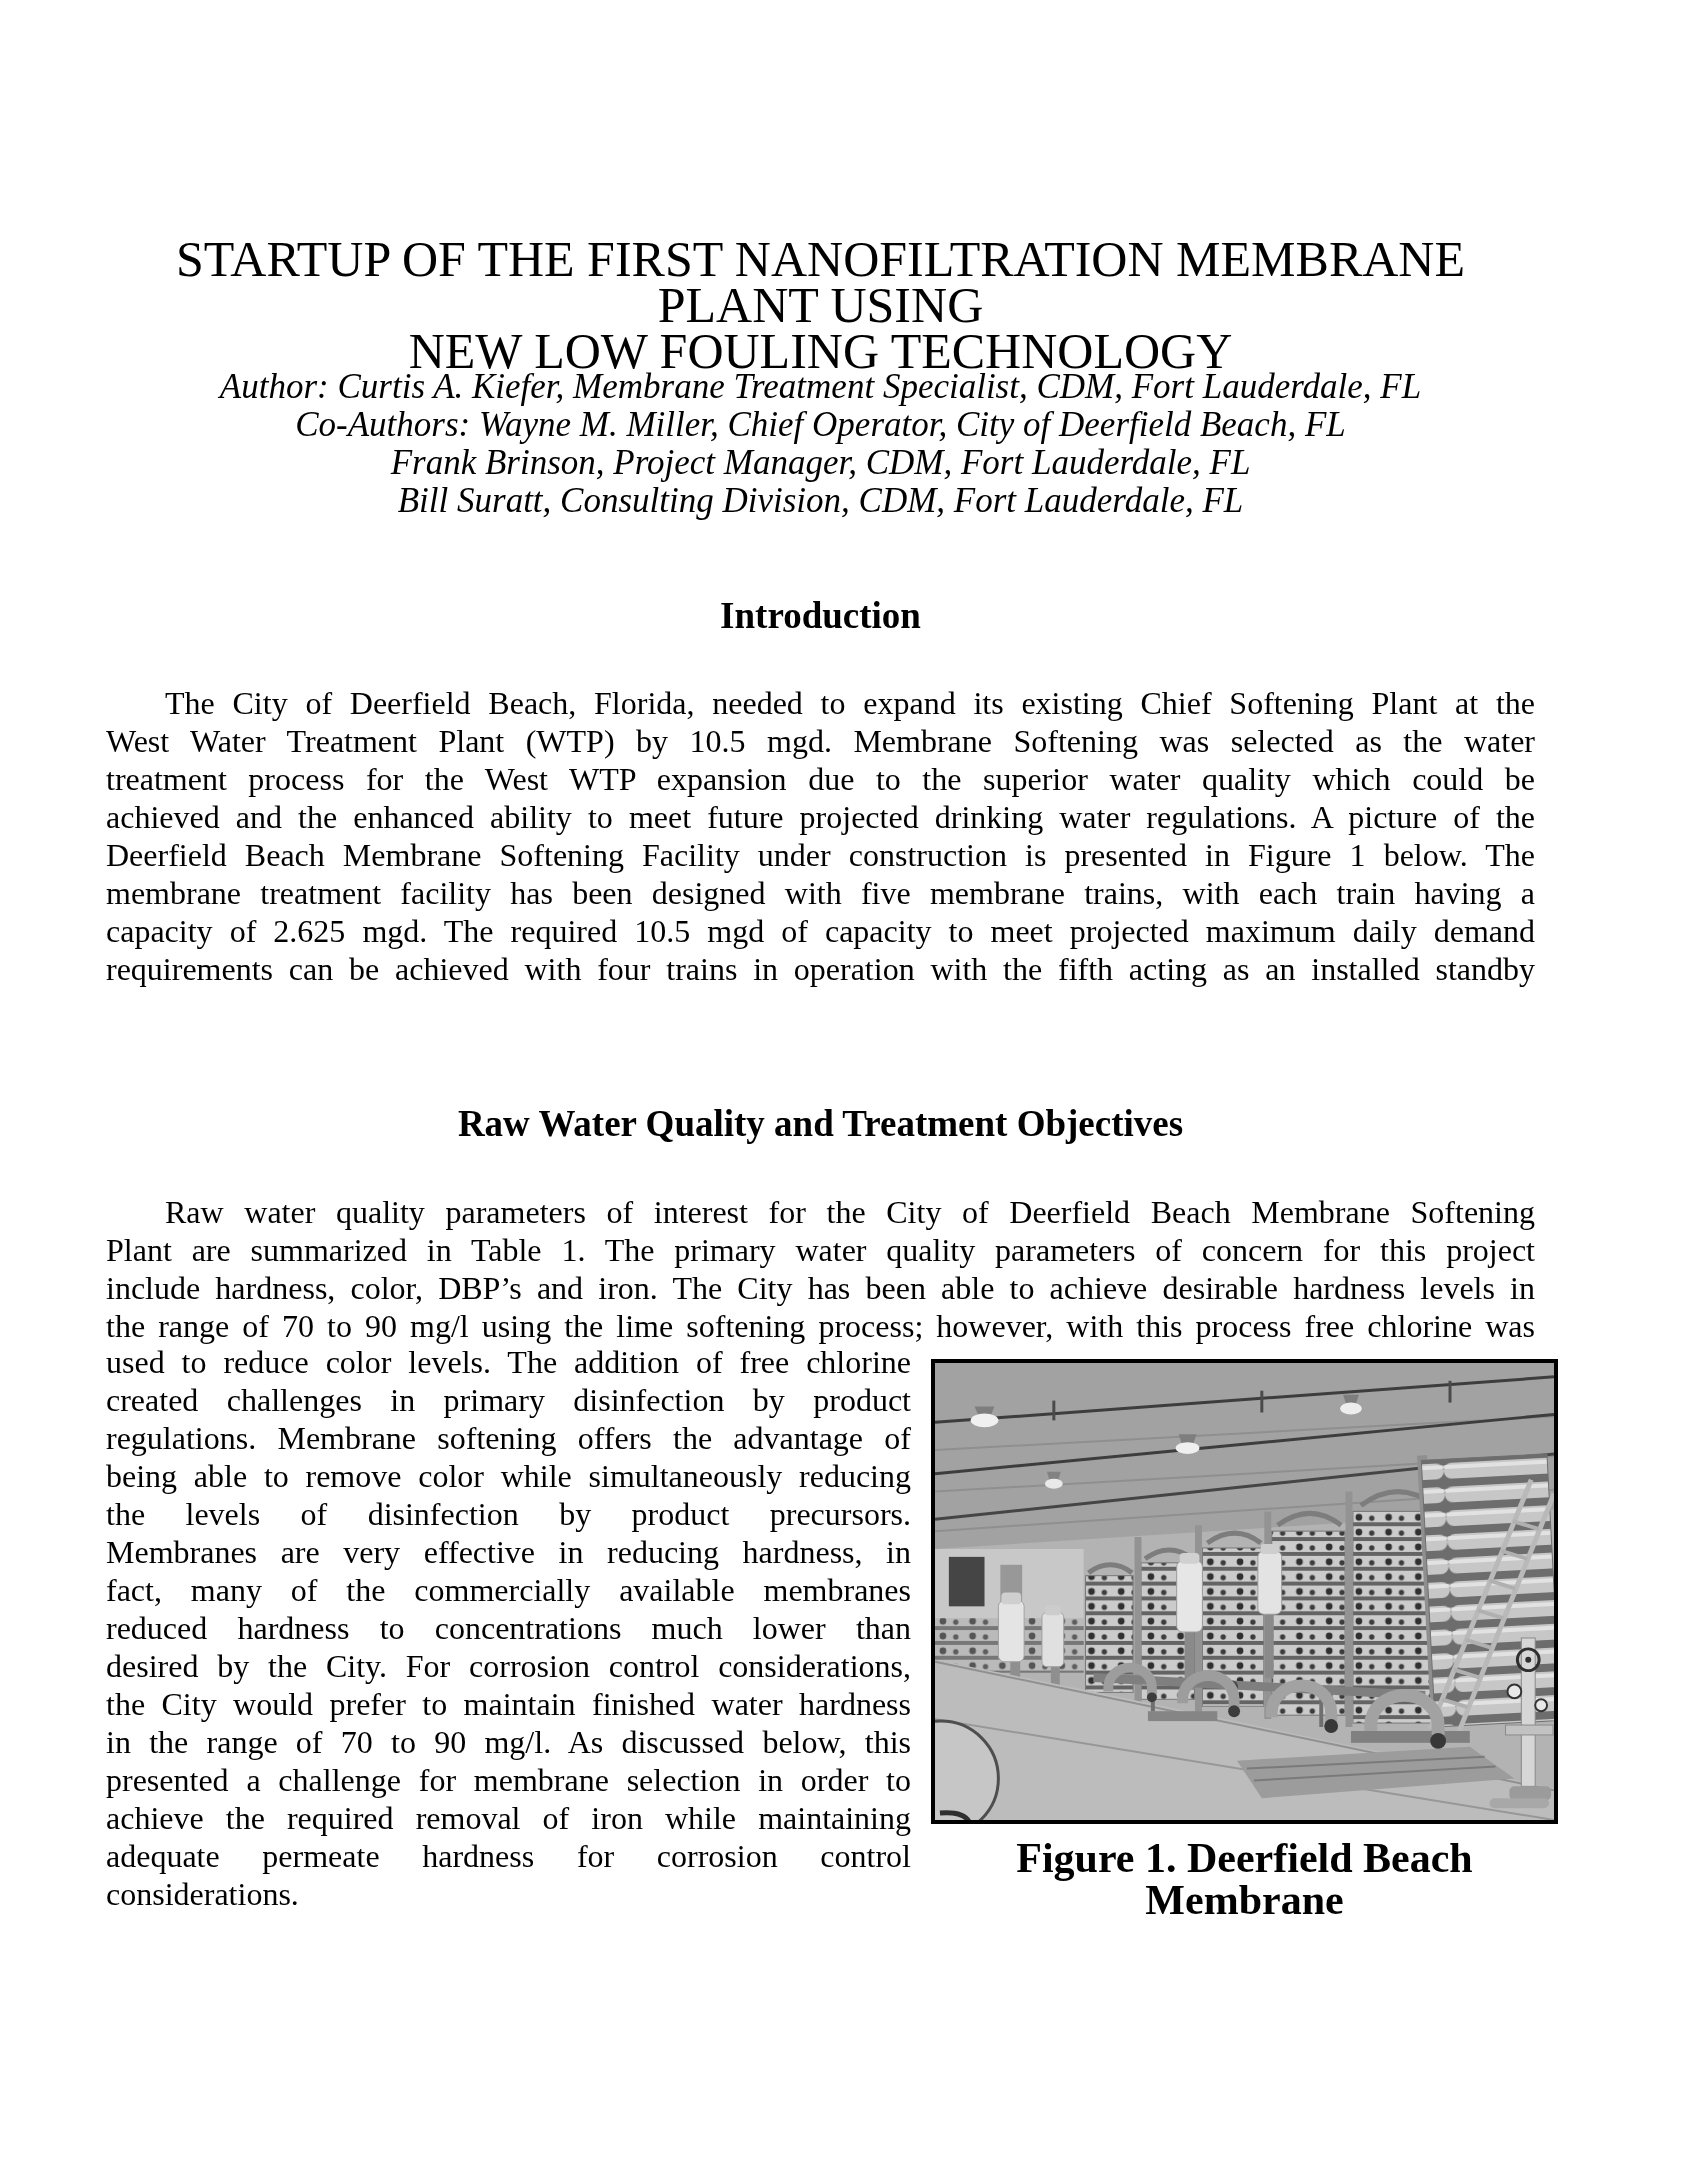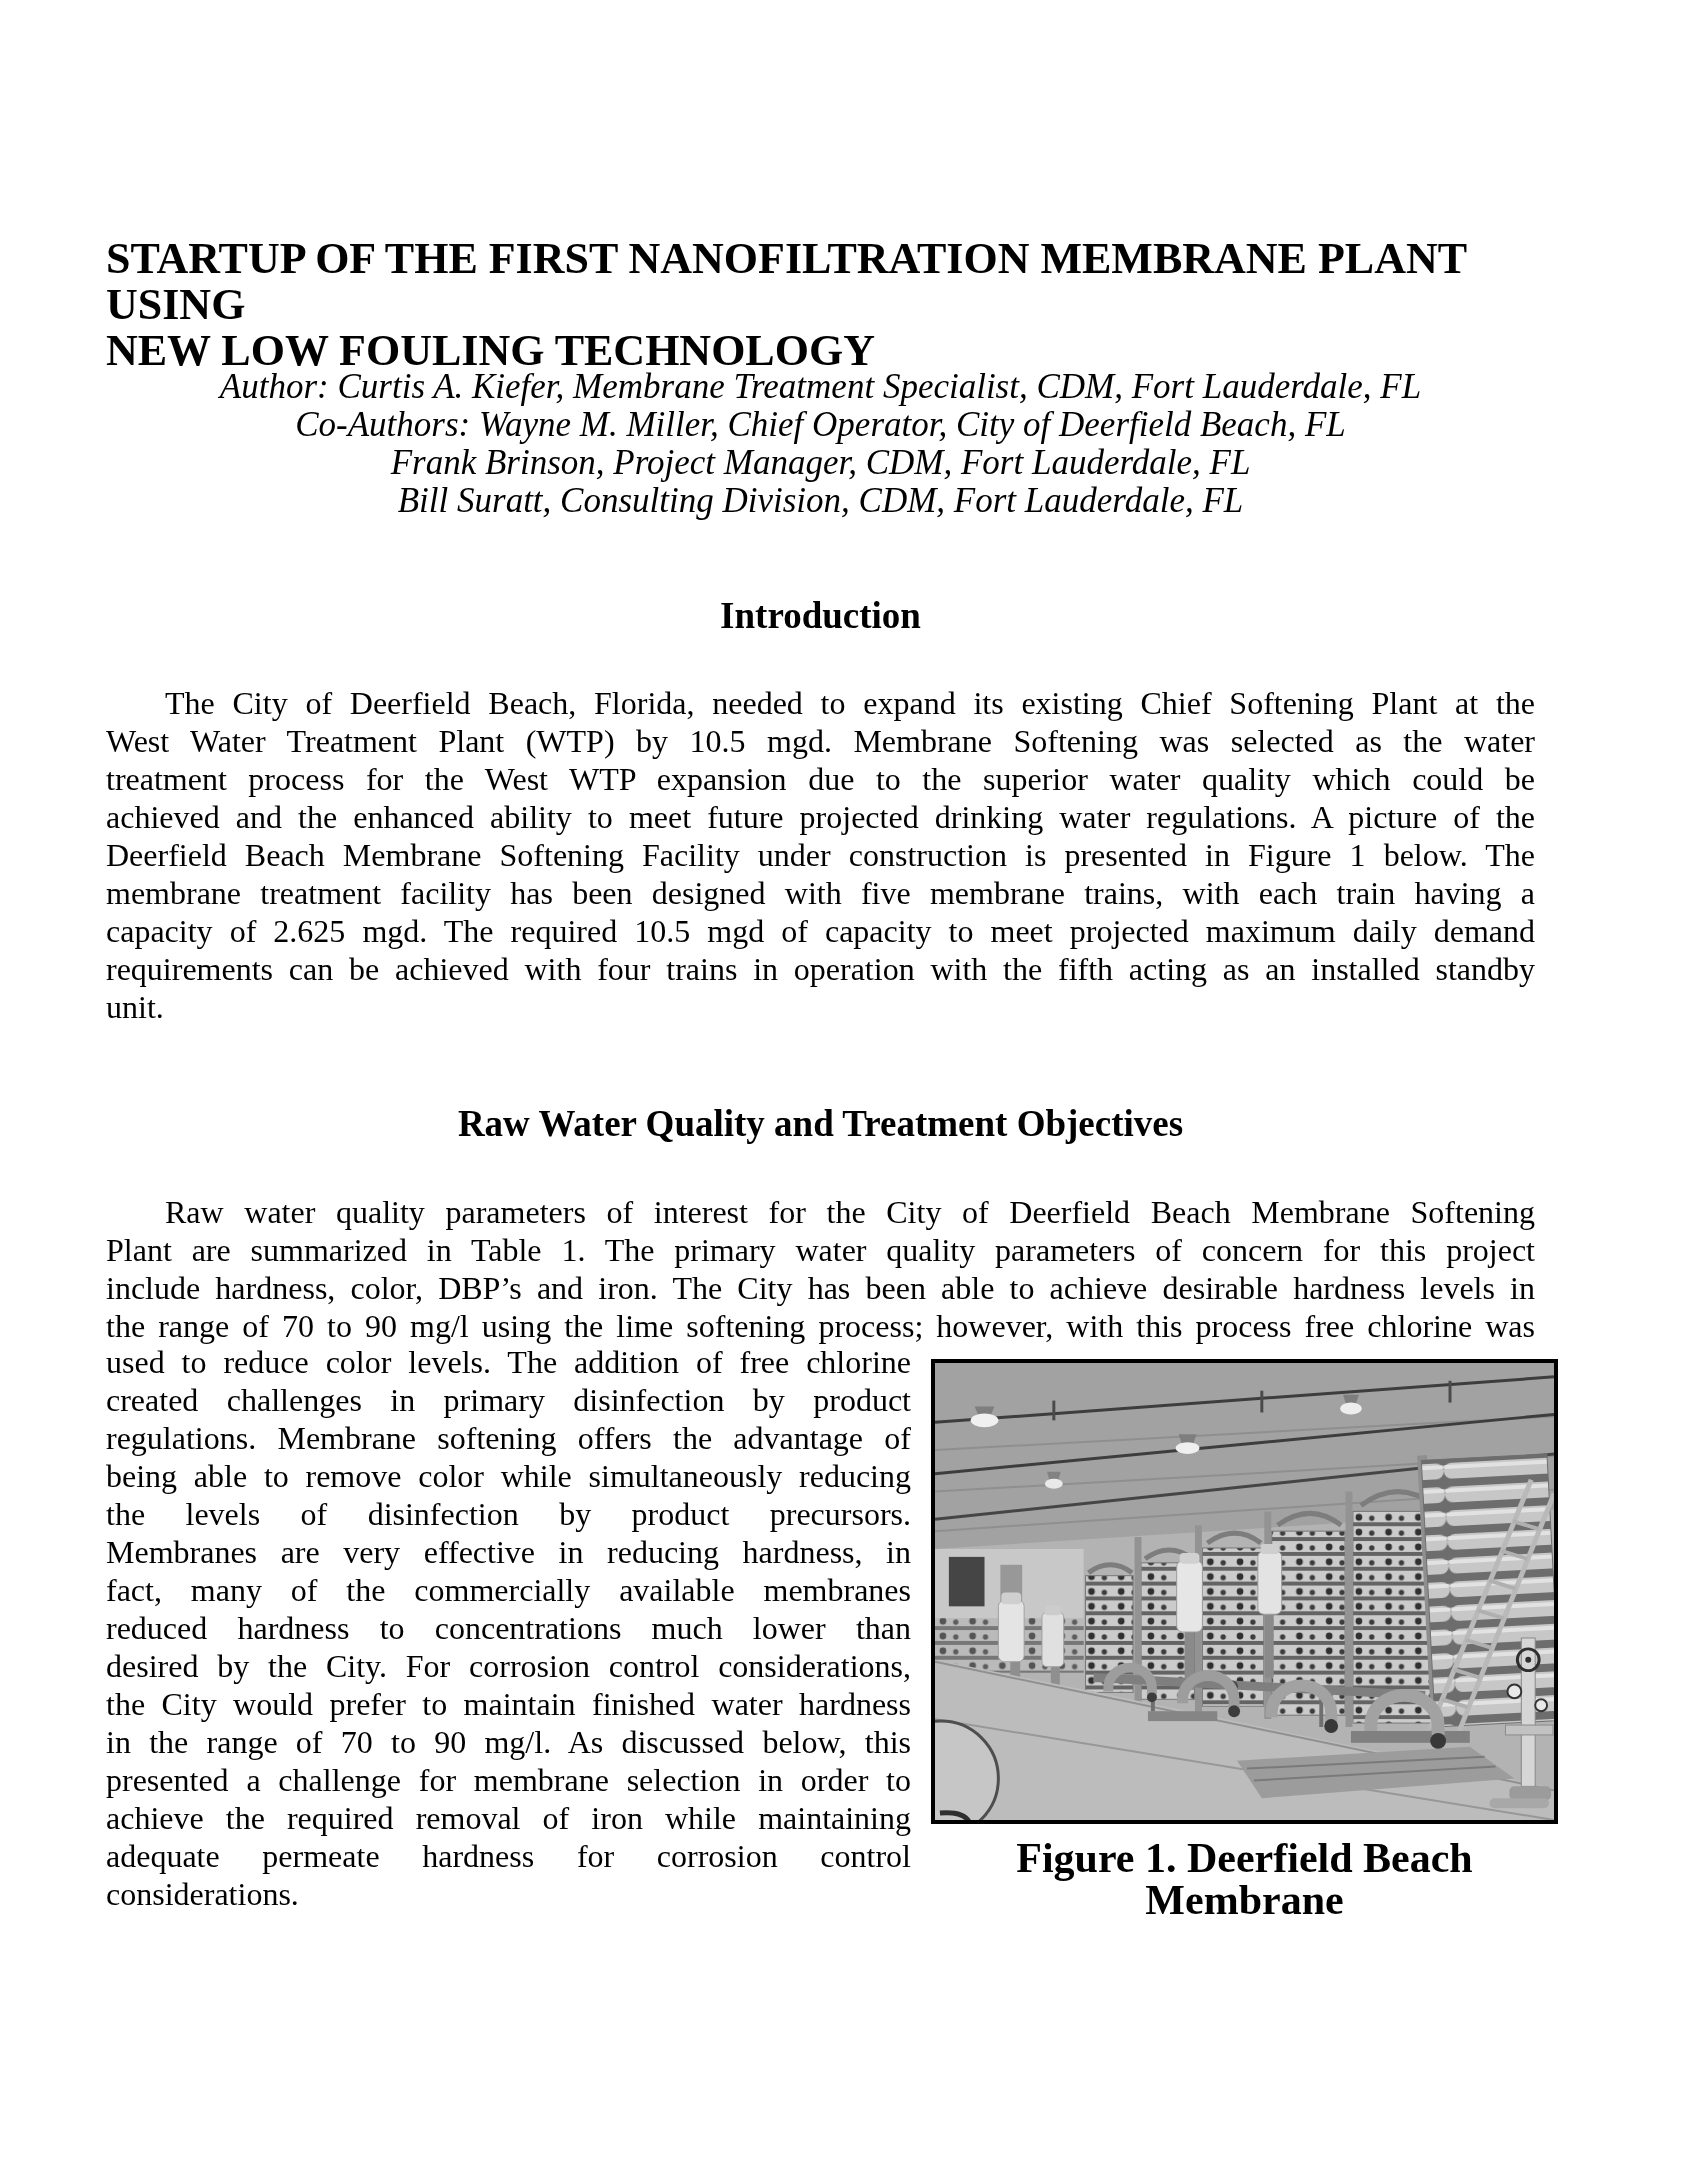--- a/index.html
+++ b/index.html
@@ -1,19 +1,19 @@
 <!DOCTYPE html>
 <html><head>
 <meta charset="utf-8">
 <style>
   html,body{margin:0;padding:0;background:#ffffff;}
   .page{position:relative;width:1683px;height:2178px;background:#ffffff;
         font-family:"Liberation Serif",serif;color:#000;overflow:hidden;}
-  .title{position:absolute;left:106px;top:236px;width:1429px;text-align:left;
-         font-weight:bold;font-size:44px;line-height:46px;}
+  .title{position:absolute;left:106px;top:236px;width:1429px;text-align:center;
+         font-weight:normal;font-size:50px;line-height:46px;}
   .authors{position:absolute;left:106px;top:368px;width:1429px;text-align:center;
            font-style:italic;font-size:35px;line-height:38px;}
   .heading{position:absolute;left:106px;width:1429px;text-align:center;
            font-weight:bold;font-size:37px;line-height:44px;}
   #intro-heading{top:594px;}
   #rawwater-heading{top:1102px;}
   .para{position:absolute;left:106px;font-size:32px;line-height:38px;}
   #para-intro{top:684px;width:1429px;}
   #para-raw-full{top:1193px;width:1429px;}
   #para-raw-narrow{top:1343px;width:805px;}
@@ -47,21 +47,20 @@
 
   <div class="para" id="para-intro">
     <div class="ln indent">The City of Deerfield Beach, Florida, needed to expand its existing Chief Softening Plant at the</div>
     <div class="ln">West Water Treatment Plant (WTP) by 10.5 mgd.  Membrane Softening was selected as the water</div>
     <div class="ln">treatment process for the West WTP expansion due to the superior water quality which could be</div>
     <div class="ln">achieved and the enhanced ability to meet future projected drinking water regulations.  A picture of the</div>
     <div class="ln">Deerfield Beach Membrane Softening Facility under construction is presented in Figure 1 below.  The</div>
     <div class="ln">membrane treatment facility has been designed with five membrane trains, with each train having a</div>
     <div class="ln">capacity of 2.625 mgd.  The required 10.5 mgd of capacity to meet projected maximum daily demand</div>
     <div class="ln">requirements can be achieved with four trains in operation with the fifth acting as an installed standby</div>
-    <div class="ln last">unit.</div>
   </div>
 
   <div class="heading" id="rawwater-heading">Raw Water Quality and Treatment Objectives</div>
 
   <div class="para" id="para-raw-full">
     <div class="ln indent">Raw water quality parameters of interest for the City of Deerfield Beach Membrane Softening</div>
     <div class="ln">Plant are summarized in Table 1.  The primary water quality parameters of concern for this project</div>
     <div class="ln">include hardness, color, DBP’s and iron.  The City has been able to achieve desirable hardness levels in</div>
     <div class="ln">the range of 70 to 90 mg/l using the lime softening process; however, with this process free chlorine was</div>
   </div>

